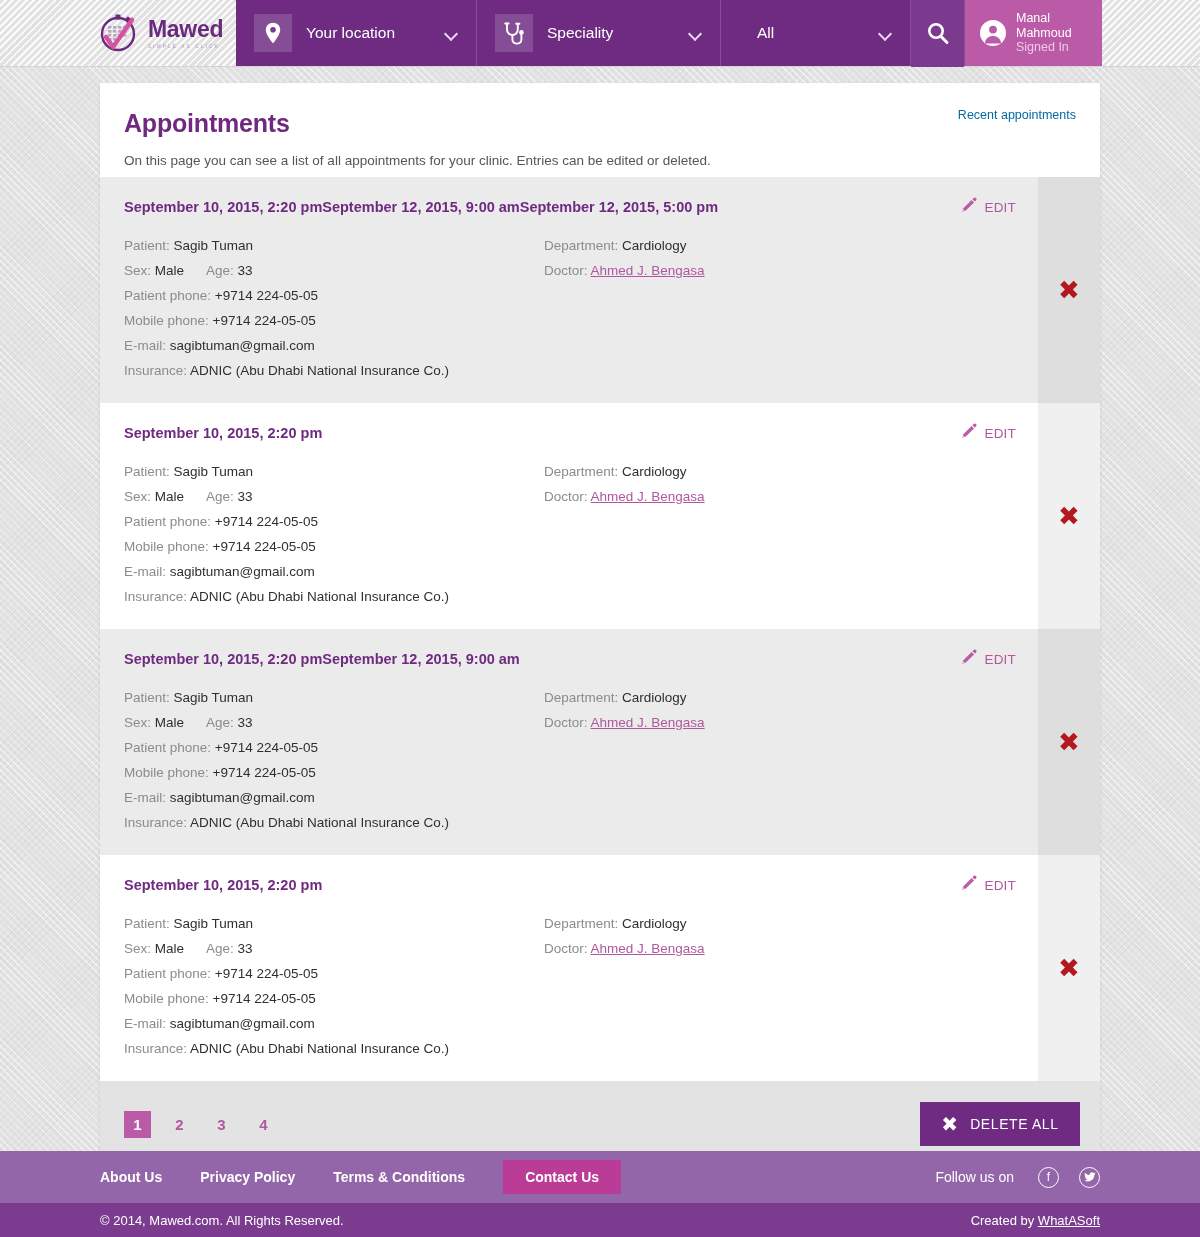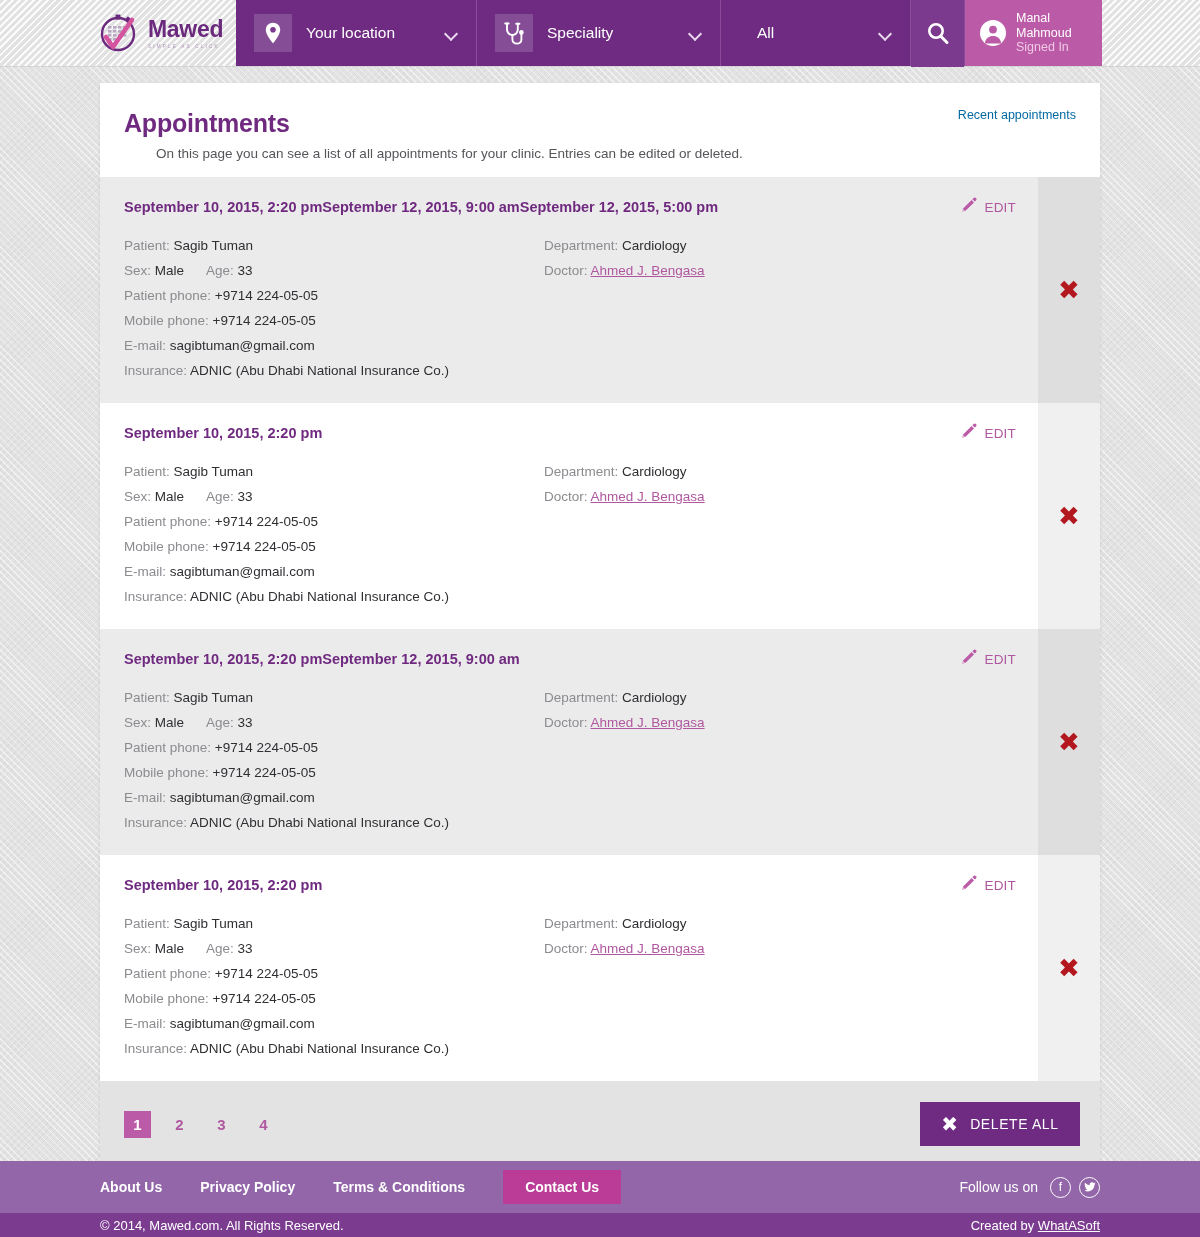--- a/index.html
+++ b/index.html
@@ -131,24 +131,23 @@
     letter-spacing: -0.2px;
   }
   .recent-label {
     position: absolute;
     right: 24px; top: 25px;
     font-size: 12.5px;
     color: #0369a1;
   }
   .page-desc {
     position: absolute;
-    left: 24px; top: 63px;
+    left: 24px; top: 70px;
     font-size: 13.5px;
     color: #55555a;
-    margin-left: 32px;
   }
 
   
   .rows { position: relative; }
   .row {
     display: flex;
     position: relative;
     min-height: 212px;
   }
   .row.shade { background: #ebebeb; }
@@ -264,31 +263,31 @@
   .f-link {
     font-size: 14px; color: #ffffff; margin-right: 38px; white-space: nowrap; font-weight: bold;
   }
   .f-link.btn {
     background: #bb3c96;
     padding: 9px 22px;
     margin-right: 8px;
   }
   .f-social {
     position: absolute; right: 100px; top: 0; height: 52px;
-    display: flex; align-items: center; gap: 8px;
+    display: flex; align-items: center; gap: 20px;
   }
   .f-social-t { font-size: 14px; color: #ffffff; margin-right: 4px; }
   .circ {
     width: 21px; height: 21px; border: 1.5px solid #fff; border-radius: 50%;
     display: flex; align-items: center; justify-content: center;
     color: #fff; font-size: 12px;
   }
   .f-bot {
     background: #7b3b8f;
-    height: 24px;
+    height: 34px;
     display: flex; align-items: center;
     padding: 0 100px;
     position: relative;
   }
   .f-copy { font-size: 13px; color: #ffffff; }
   .f-credit {
     position: absolute; right: 100px;
     font-size: 13px; color: #ffffff;
   }
   .f-credit u { text-decoration: underline; }

